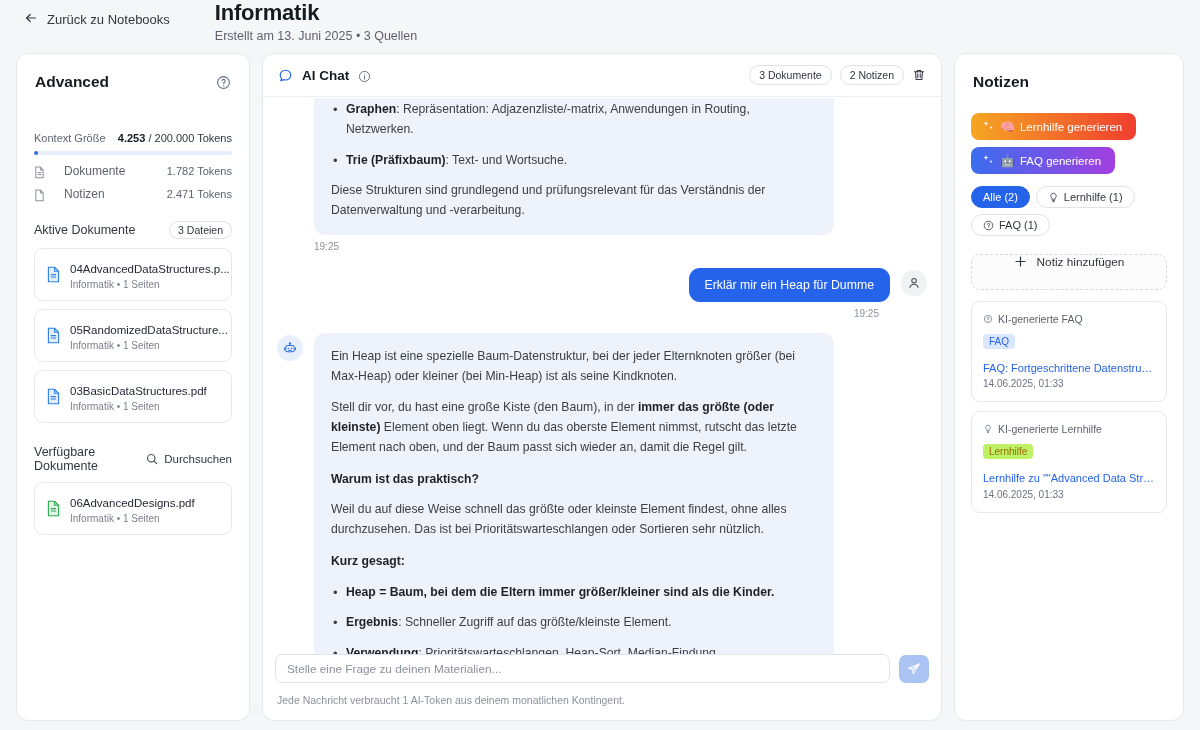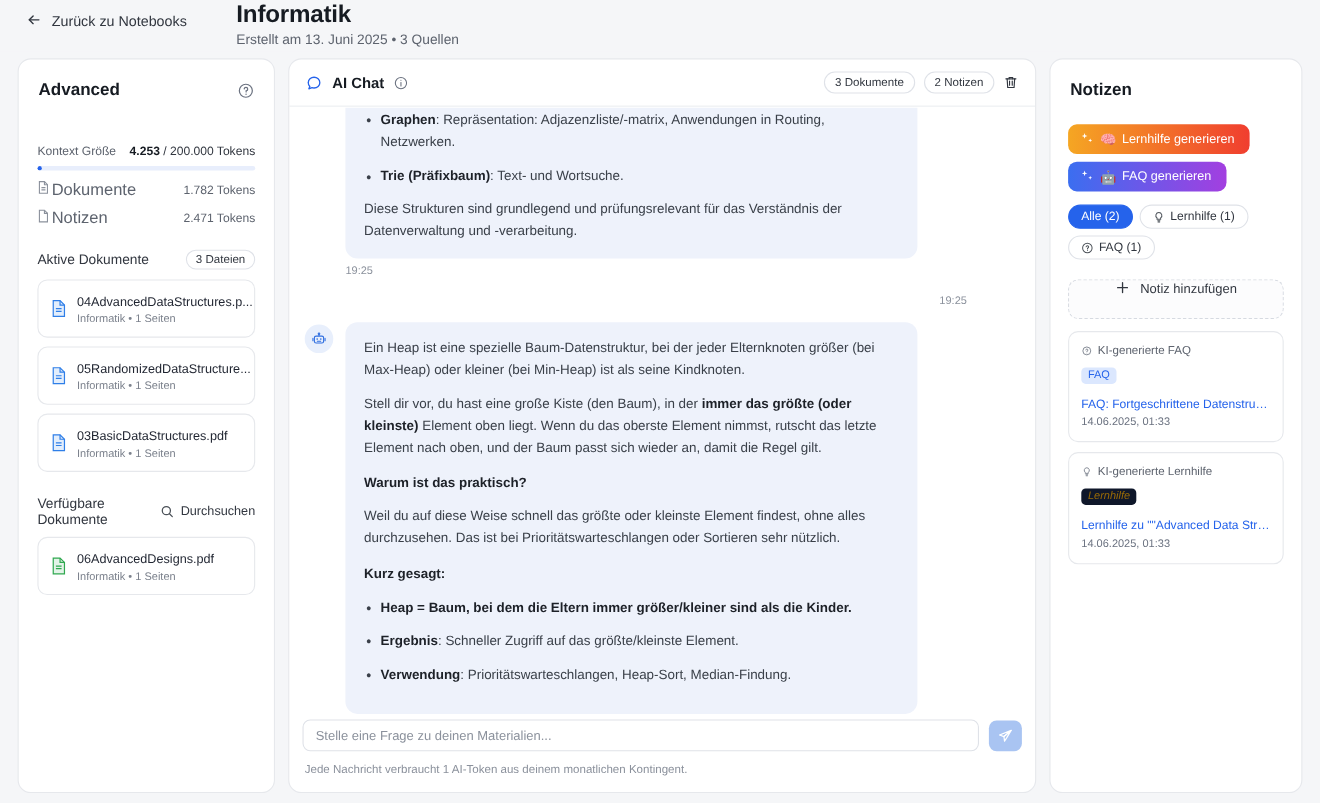--- a/index.html
+++ b/index.html
@@ -54,21 +54,21 @@
   .ctx-val b { font-weight: bold; color: #161b22; }
   .ctx-bar {
     margin-top: 7px; height: 4px; border-radius: 3px;
     background: #e8eefc; position: relative; overflow: hidden;
   }
   .ctx-bar-fill {
     position: absolute; left: 0; top: 0; height: 100%;
     width: 2.2%; background: #2563eb; border-radius: 3px;
   }
   .ctx-sub { display: flex; justify-content: space-between; align-items: center; margin-top: 9px; }
-  .ctx-sub-left { display: flex; align-items: flex-start; gap: 2px; font-size: 15px; color: #5d636e; }
+  .ctx-sub-left { display: flex; align-items: flex-end; gap: 19px; font-size: 12px; color: #5d636e; }
   .ctx-sub-right { font-size: 11px; color: #5d636e; }
   .mini-ico { width: 11px; height: 12px; color: #8b919c; display:block; }
 
   .sec-head {
     display: flex; align-items: center; justify-content: space-between;
     padding: 0 17px; margin-top: 20px;
   }
   .sec-title { font-size: 12.5px; color: #31363f; }
   .chip-count {
     font-size: 10.5px; color: #31363f;
@@ -187,21 +187,21 @@
     gap: 10px; font-size: 11.8px; color: #31363f; background: #fcfcfd; cursor: pointer;
   }
   .note-list { padding: 0 16px; margin-top: 11px; display: flex; flex-direction: column; gap: 9px; }
   .note-card { border: 1px solid #e6e8ec; border-radius: 9px; background: #fff; padding: 11px 11px 12px 11px; cursor: pointer; }
   .note-kind { display: flex; align-items: center; gap: 5px; font-size: 10.5px; color: #5d636e; }
   .note-kind svg { width: 10px; height: 10px; display:block; }
   .note-tag {
     display: inline-block; margin-top: 9px; font-size: 10px; border-radius: 4px; padding: 2px 6px;
   }
   .tag-faq { background: #dbe7fe; color: #2563eb; }
-  .tag-lern { background: #0f172a; color: #9a6b06; font-style: italic; }
+  .tag-lern { background: #bef264; color: #9a6b06; }
   .note-title {
     margin-top: 12px; font-size: 11px; color: #2563eb; line-height: 1.3;
     white-space: nowrap; overflow: hidden; text-overflow: ellipsis;
   }
   .note-date { margin-top: 3px; font-size: 10px; color: #6b7280; }
 </style>
 </head>
 <body>
 
 <div class="topbar">
@@ -365,20 +365,31 @@
             <li><span class="bb">Graphen</span><span>: Repräsentation: Adjazenzliste/-matrix, Anwendungen in Routing, Netzwerken.</span></li>
             <li><span class="bb">Trie (Präfixbaum)</span><span>: Text- und Wortsuche.</span></li>
           </ul>
           <p>Diese Strukturen sind grundlegend und prüfungsrelevant für das Verständnis der Datenverwaltung und -verarbeitung.</p>
         </div>
         <div class="stamp">19:25</div>
       </div>
     </div>
 
     <div style="margin-top:16px;">
+      <div class="msg-row user">
+        <div class="bubble-user">Erklär mir ein Heap für Dumme</div>
+        <div class="avatar user">
+          <span>
+            <svg viewBox="0 0 16 16" fill="none" stroke="#4b5158" stroke-width="1.25" stroke-linecap="round">
+                <circle cx="8" cy="5.4" r="2.5"></circle>
+                <path d="M3.4 13c.5-2.4 2.3-3.6 4.6-3.6s4.1 1.2 4.6 3.6"></path>
+              </svg>
+          </span>
+        </div>
+      </div>
       <div class="stamp right">19:25</div>
     </div>
 
     <div class="msg-row" style="margin-top:14px;">
       <div class="avatar">
         <span>
           <svg viewBox="0 0 16 16" fill="none" stroke="#2f6fe0" stroke-width="1.15" stroke-linejoin="round">
               <rect x="3.2" y="5.2" width="9.6" height="7.2" rx="1.8"></rect>
               <path d="M8 3.2v2"></path>
               <circle cx="8" cy="2.7" r=".8"></circle>

